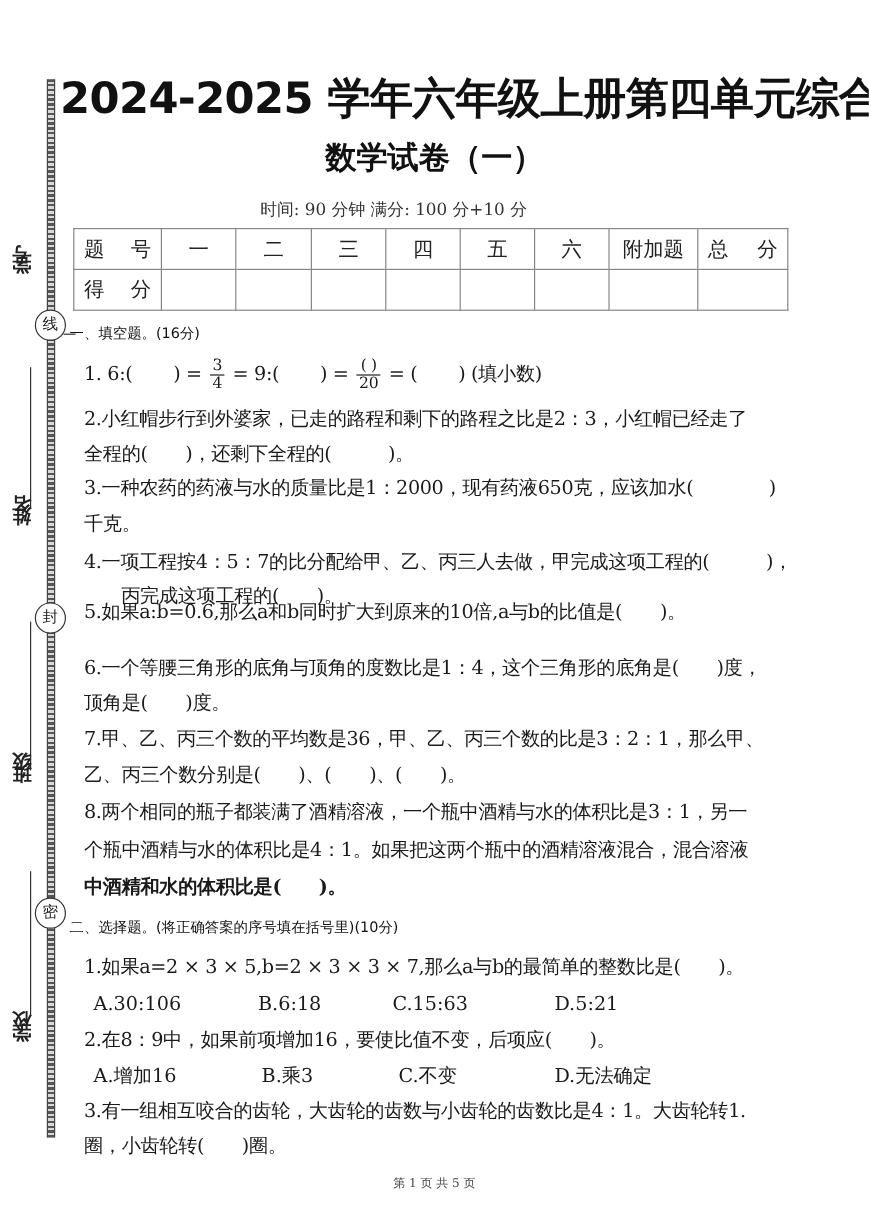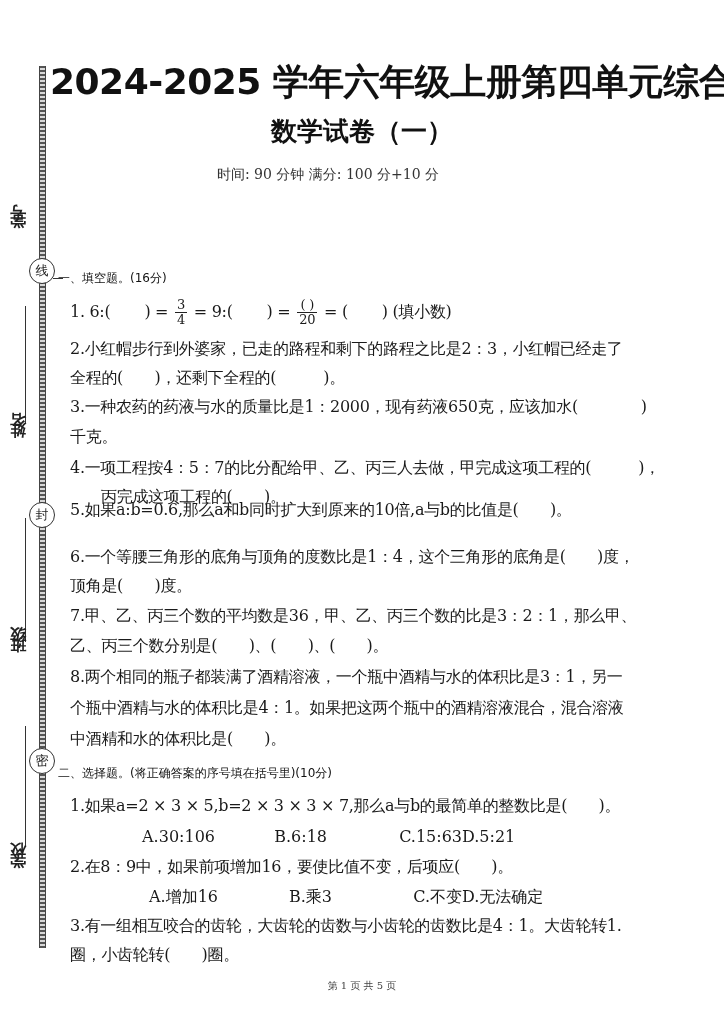--- a/index.html
+++ b/index.html
@@ -39,21 +39,21 @@
   }
   table.score td { border: 1px solid #888; height: 33px; text-align: center; padding: 0; }
   table.score td.rowhead { text-align: justify; text-align-last: justify; padding: 0 8px; }
   .section {
     position: absolute; left: 58px; font-family: "DejaVu Sans", sans-serif; font-size: 12px; color: #111; white-space: nowrap;
   }
   .line {
     position: absolute; left: 70px; font-size: 16px; white-space: nowrap; color: #1a1a1a; letter-spacing: -0.3px;
   }
   .opts { position: absolute; left: 78px; font-size: 16px; white-space: nowrap; }
-  .opts span { display: inline-block; text-align: right; }
+  .opts span { display: inline-block; }
   .frac { display: inline-block; vertical-align: middle; text-align: center; font-size: 13px; line-height: 14px; margin: 0 2px; }
   .frac .num { display: block; border-bottom: 1px solid #222; padding: 0 2px; }
   .frac .den { display: block; padding: 0 2px; }
   .footer { position: absolute; left: 0; top: 979px; width: 724px; text-align: center; font-size: 10px; color: #444; }
   .connector { position: absolute; left: 53px; top: 278px; width: 10px; height: 1px; background: #333; }
 </style>
 </head>
 <body>
 
 <div class="binding-strip"></div>
@@ -69,20 +69,42 @@
 <div class="side-label" style="top:646px;">班级</div>
 <div class="side-line" style="top:726px; height:120px;"></div>
 <div class="side-label" style="top:862px;">学校</div>
 
 <div class="title">2024-2025 学年六年级上册第四单元综合测试卷</div>
 <div class="subtitle">数学试卷（一）</div>
 <div class="meta">时间: 90 分钟 满分: 100 分+10 分</div>
 
 <table class="score">
   <tbody>
+      <tr>
+    <td class="rowhead" style="width:56px;">题号</td>
+    <td style="width:61px;">一</td>
+    <td style="width:62px;">二</td>
+    <td style="width:61px;">三</td>
+    <td style="width:61px;">四</td>
+    <td style="width:61px;">五</td>
+    <td style="width:61px;">六</td>
+    <td style="width:73px;">附加题</td>
+    <td class="rowhead" style="width:58px;">总分</td>
+  </tr>
+  <tr>
+    <td class="rowhead">得分</td>
+    <td></td>
+    <td></td>
+    <td></td>
+    <td></td>
+    <td></td>
+    <td></td>
+    <td></td>
+    <td></td>
+  </tr>
 </tbody>
   </table>
 
 <div class="section" style="top:270px;">一、填空题。(16分)</div>
 
 <div class="line" style="top:298px;">
   <span>1. 6:(</span><span style="display:inline-block;width:34px;"></span><span>) =</span>
   <span class="frac"><span class="num">3</span><span class="den">4</span></span>
   <span>= 9:(</span><span style="display:inline-block;width:34px;"></span><span>) =</span>
   <span class="frac"><span class="num">( )</span><span class="den">20</span></span>
@@ -95,21 +117,21 @@
 <div class="line" style="top:427px;">千克。</div>
 <div class="line" style="top:458px;">4.一项工程按4：5：7的比分配给甲、乙、丙三人去做，甲完成这项工程的(　　　)，</div>
 <div class="line" style="top:487px;margin-left:31px;">丙完成这项工程的(　　)。</div>
 <div class="line" style="top:500px;">5.如果a:b=0.6,那么a和b同时扩大到原来的10倍,a与b的比值是(　　)。</div>
 <div class="line" style="top:547px;">6.一个等腰三角形的底角与顶角的度数比是1：4，这个三角形的底角是(　　)度，</div>
 <div class="line" style="top:576px;">顶角是(　　)度。</div>
 <div class="line" style="top:606px;">7.甲、乙、丙三个数的平均数是36，甲、乙、丙三个数的比是3：2：1，那么甲、</div>
 <div class="line" style="top:636px;text-align:center;">乙、丙三个数分别是(　　)、(　　)、(　　)。</div>
 <div class="line" style="top:667px;">8.两个相同的瓶子都装满了酒精溶液，一个瓶中酒精与水的体积比是3：1，另一</div>
 <div class="line" style="top:698px;">个瓶中酒精与水的体积比是4：1。如果把这两个瓶中的酒精溶液混合，混合溶液</div>
-<div class="line" style="top:729px;">中酒精和水的体积比是(　　)。</div>
+<div class="line" style="top:729px;font-weight:bold;">中酒精和水的体积比是(　　)。</div>
 
 <div class="section" style="top:765px;">二、选择题。(将正确答案的序号填在括号里)(10分)</div>
 <div class="line" style="top:796px;">1.如果a=2 × 3 × 5,b=2 × 3 × 3 × 7,那么a与b的最简单的整数比是(　　)。</div>
 <div class="opts" style="top:827px;">
   <span style="width:137px;">A.30:106</span><span style="width:112px;">B.6:18</span><span style="width:135px;">C.15:63</span><span>D.5:21</span>
 </div>
 <div class="line" style="top:857px;">2.在8：9中，如果前项增加16，要使比值不变，后项应(　　)。</div>
 <div class="opts" style="top:887px;">
   <span style="width:140px;">A.增加16</span><span style="width:114px;">B.乘3</span><span style="width:130px;">C.不变</span><span>D.无法确定</span>
 </div>

